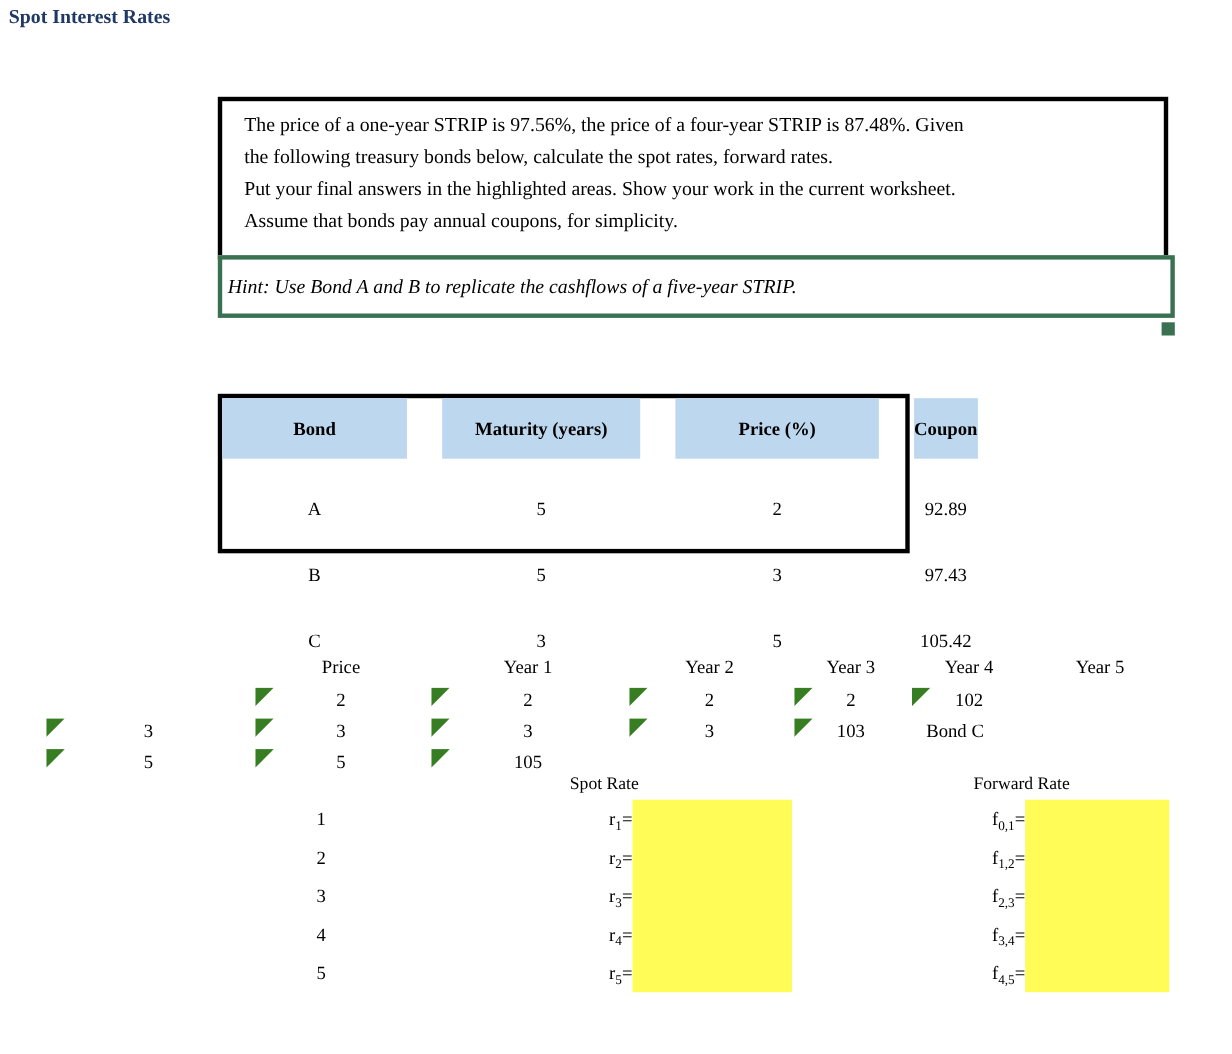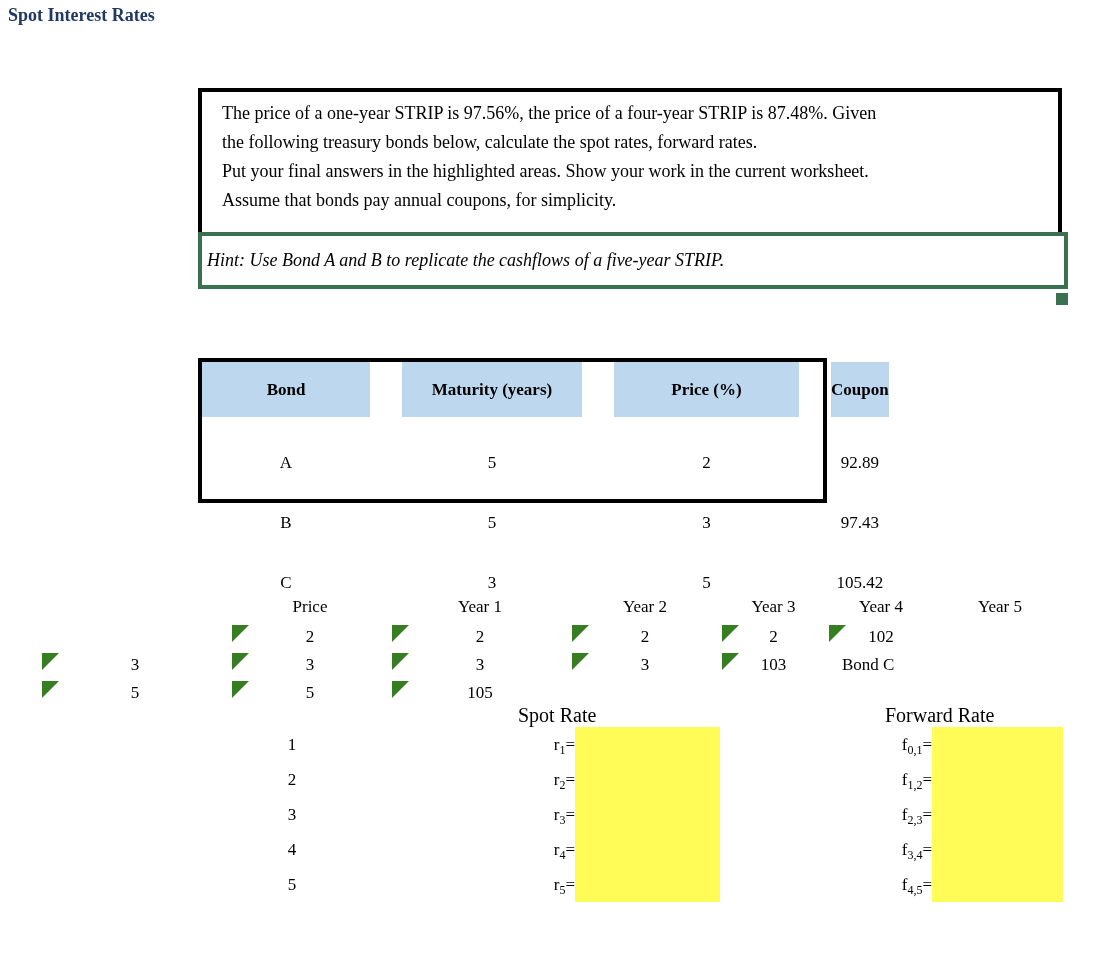--- a/index.html
+++ b/index.html
@@ -32,21 +32,21 @@
               grid-template-columns:190px 160px 180px 150px 107px 108px 130px;
               grid-template-rows:32px 28px 28px 28px;margin-top:31px; }
   .cf-cell { position:relative; display:flex; align-items:center; justify-content:center;
              font-size:17px; }
   .cf-head { justify-content:center; }
   .cf-rowlabel { justify-content:flex-start; padding-left:15px; }
   .flag { position:absolute; left:2px; top:2px; width:17px; height:17px; background:#377D22;
           clip-path:polygon(0 0,100% 0,0 100%); }
 
   
-  .rate-title { position:absolute; font-size:20px; }
+  .rate-title { position:absolute; font-size:16px; }
   .period-col { position:absolute; left:280px; top:727px; width:24px; }
   .period-col div { height:35px; line-height:35px; text-align:center; font-size:17px; }
   .label-col { position:absolute; top:727px; }
   .label-col .rate-label { height:35px; line-height:35px; text-align:right; font-size:17px; }
   .rate-label sub { font-size:12px; }
   .answer-area { position:absolute; top:727px; height:175px; background:#FFFB57; }
 </style>
 </head>
 <body>
 

